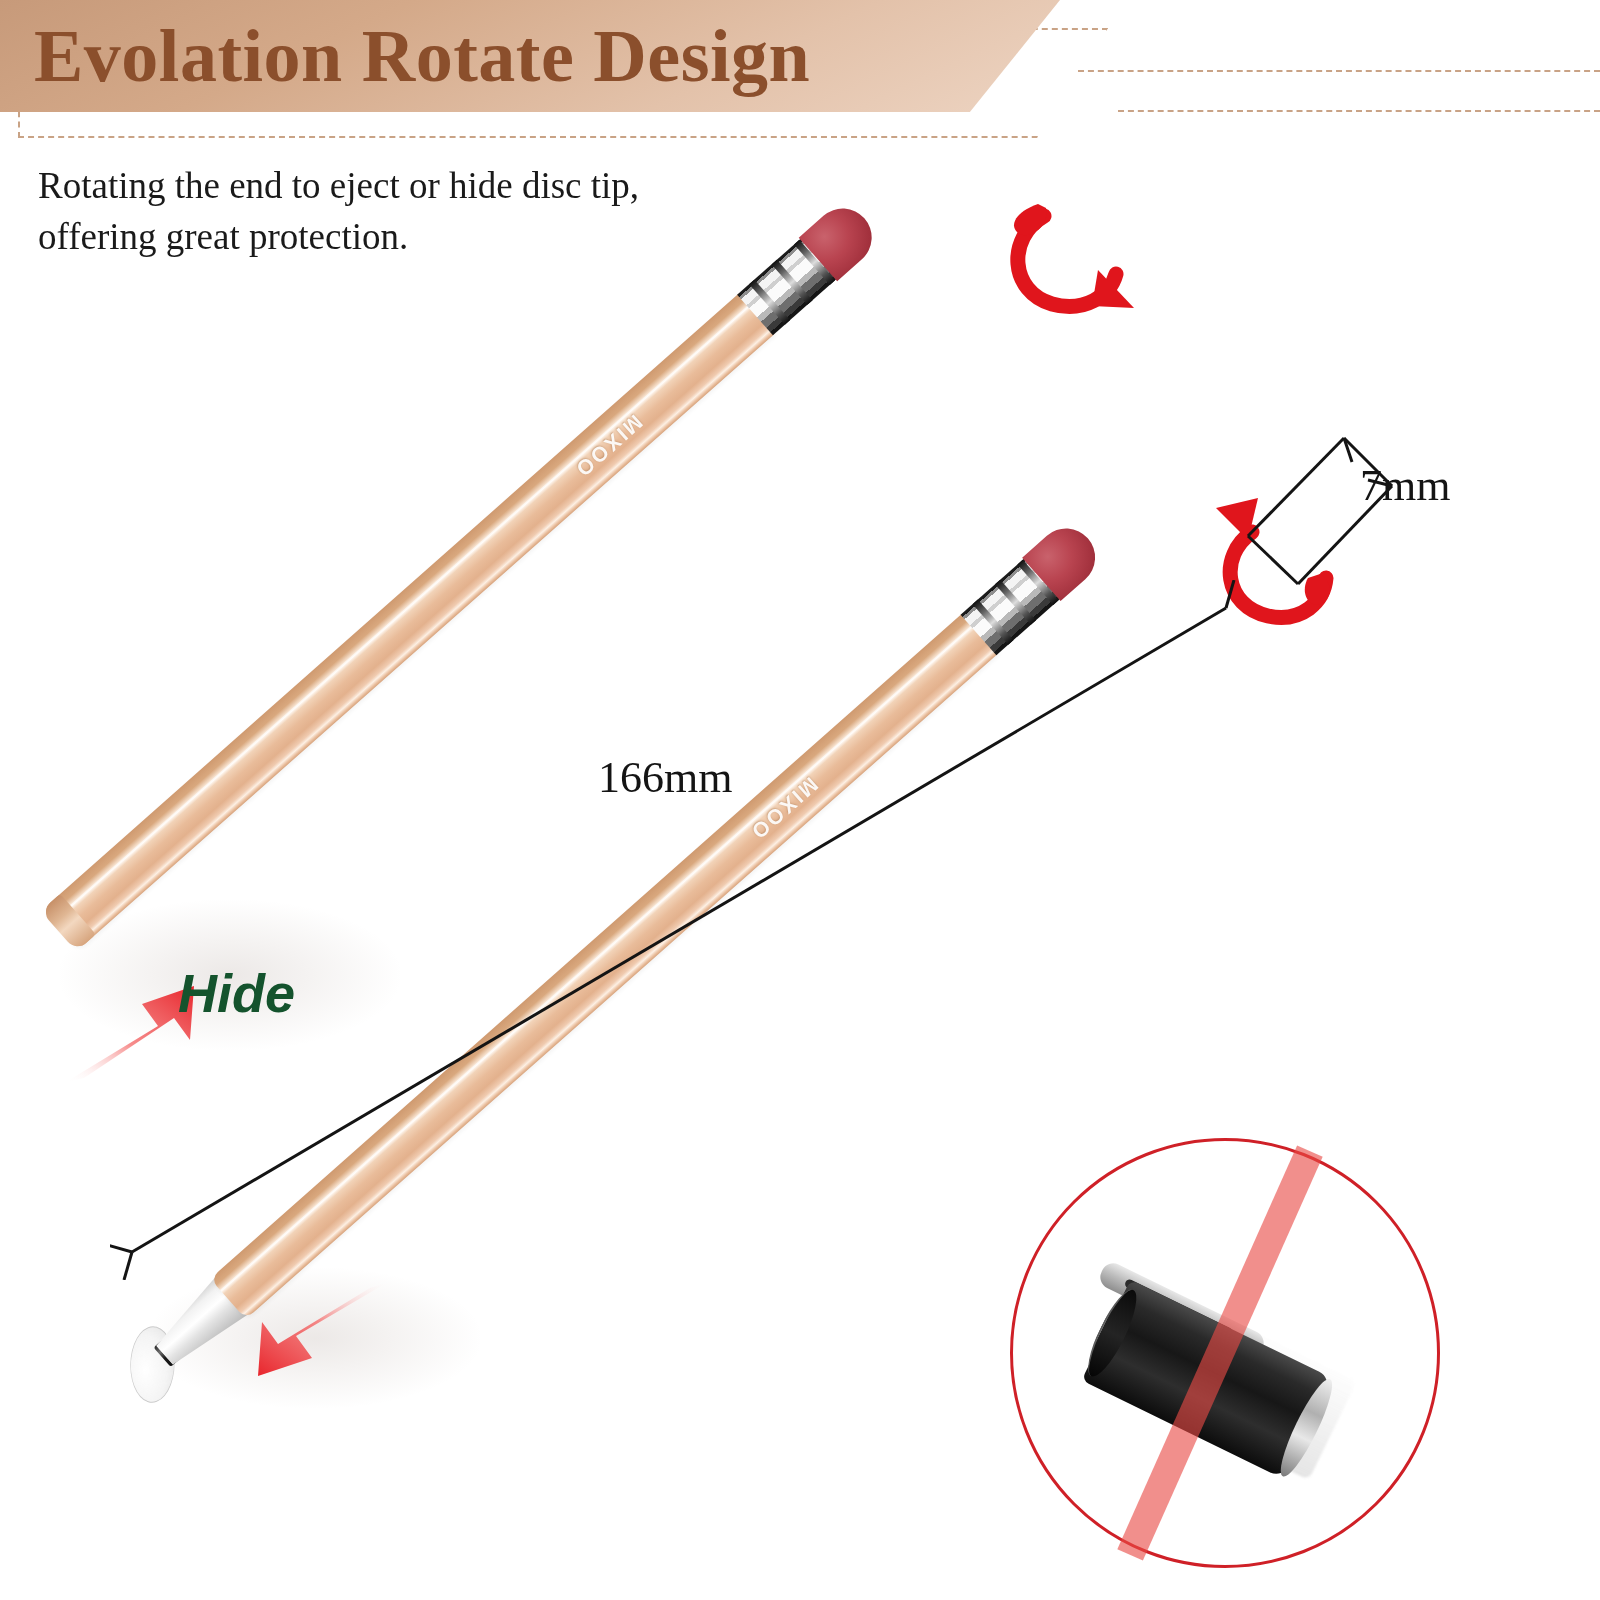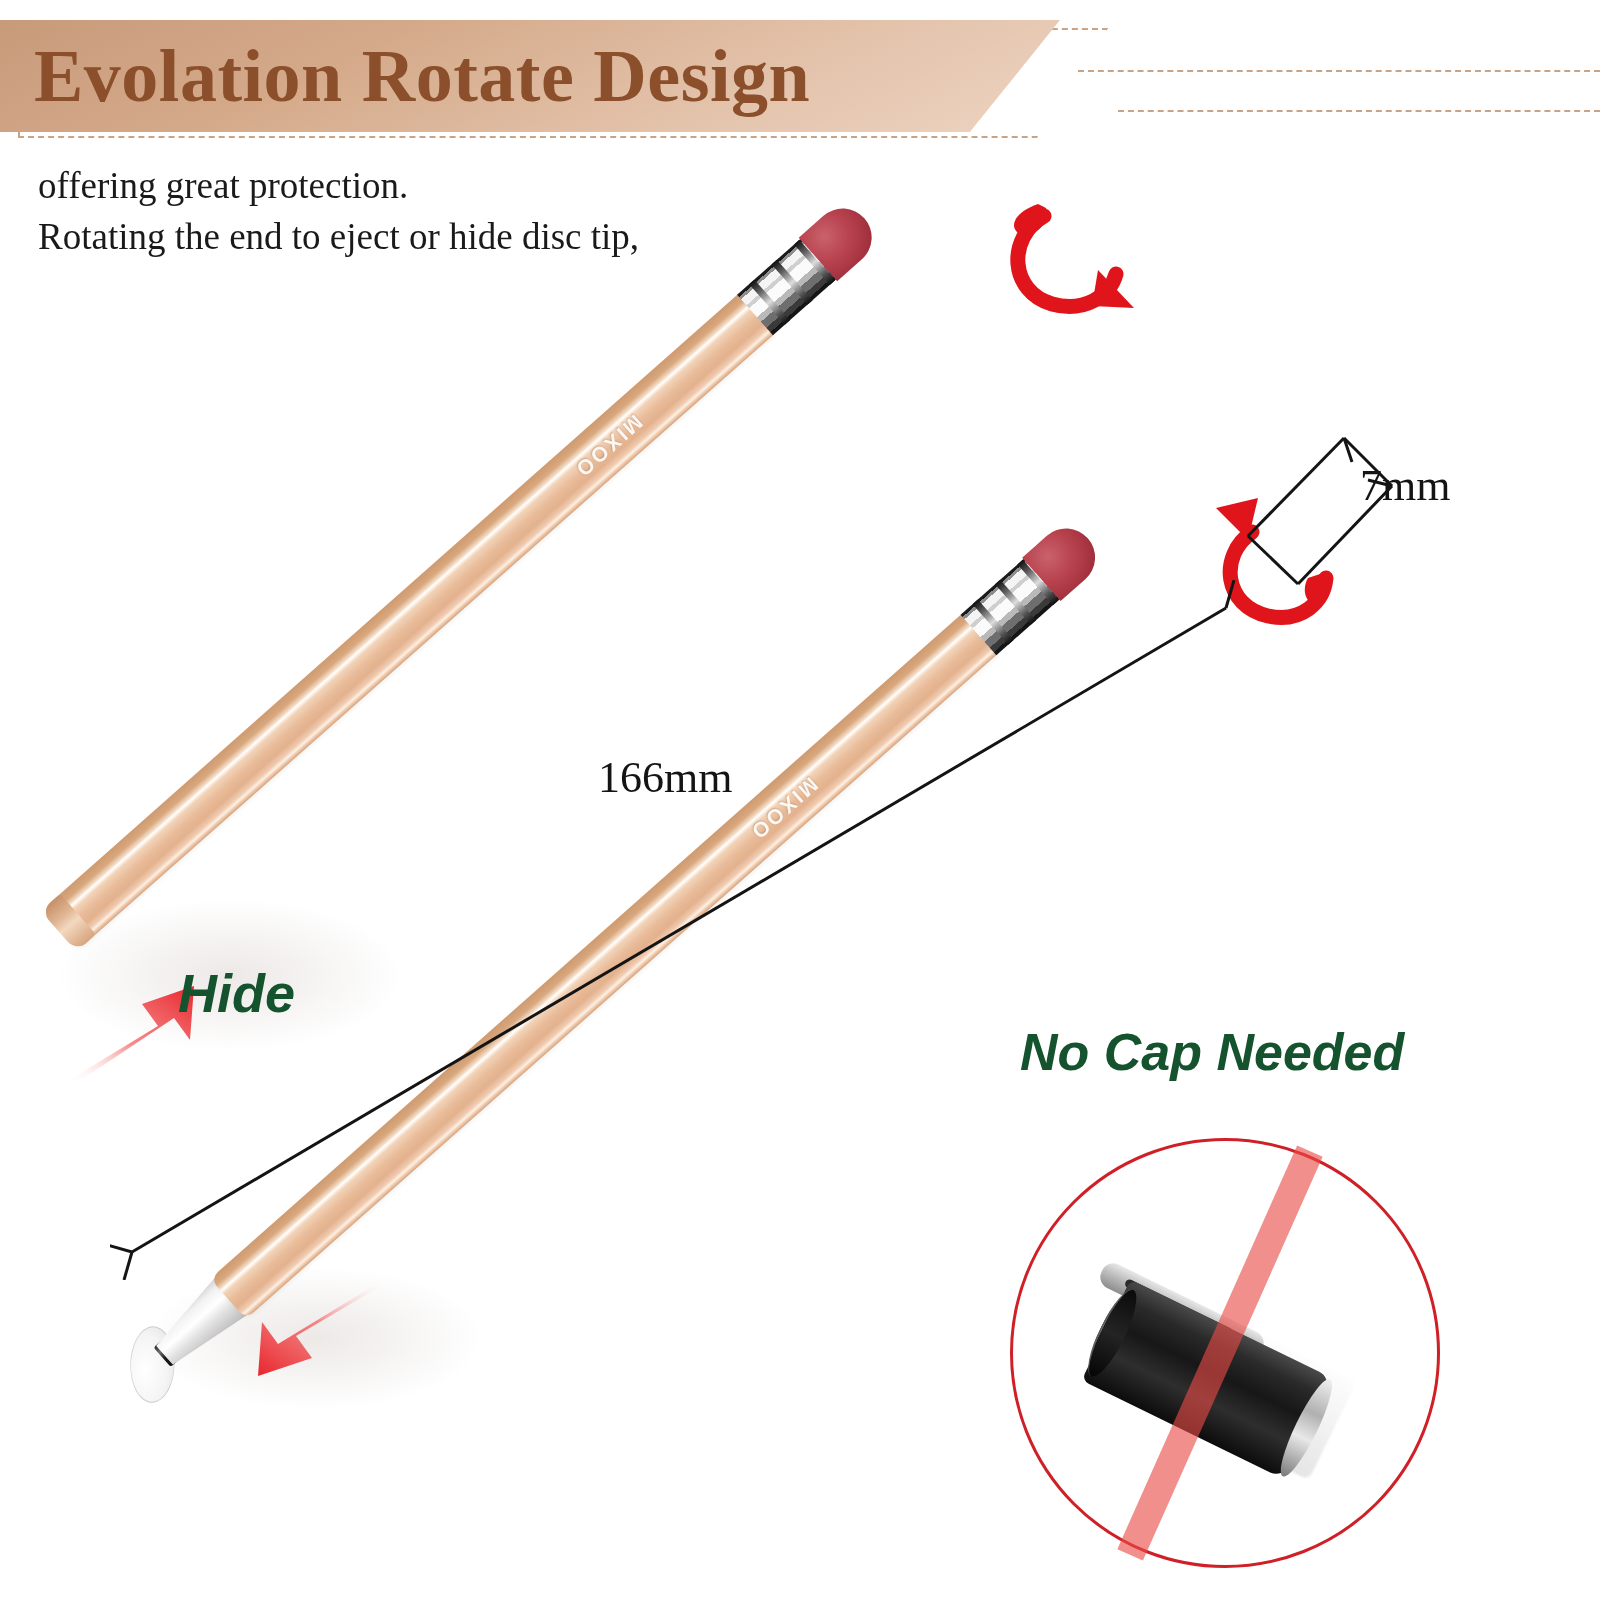--- a/index.html
+++ b/index.html
@@ -26,21 +26,21 @@
     width: 1090px;
     height: 110px;
     border: 2.5px dashed #c9a386;
     box-sizing: border-box;
     clip-path: polygon(0 0, 100% 0, 93.5% 100%, 0 100%);
     background: transparent;
   }
   .banner-solid {
     position: absolute;
     left: 0px;
-    top: 20px;
+    top: 0;
     width: 1060px;
     height: 112px;
     background: linear-gradient(155deg, #c79a7a 0%, #d4a989 32%, #e3c2aa 68%, #edd4c2 100%);
     clip-path: polygon(0 0, 100% 0, 91.5% 100%, 0 100%);
     display: flex;
     align-items: center;
   }
   .banner-title {
     margin-left: 34px;
     font-family: "Liberation Serif", serif;
@@ -311,22 +311,22 @@
   <div class="banner-dashed"></div>
 
   <div class="banner-solid">
     <div class="banner-title">Evolation Rotate Design</div>
   </div>
 
   <div class="dash-line dash-1"></div>
   <div class="dash-line dash-2"></div>
 
   <div class="subtitle">
+    <div>Rotating the end to eject or hide disc tip,</div>
     <div>offering great protection.</div>
-    <div>Rotating the end to eject or hide disc tip,</div>
   </div>
 
   <div class="soft-shadow" style="left:60px; top:900px; width:340px; height:150px;"></div>
 
   <div class="pen" style="left:60px; top:903px; width:1020px; height:54px; transform: rotate(-41.5deg); transform-origin: 0% 50%;">
 
     <div class="barrel" style="left:0px; width:932px;"></div>
     <div class="barrel-end"></div>
 
     <div class="collar" style="left:928px; width:92px;">
@@ -411,21 +411,20 @@
   <svg style="position:absolute; left:110px; top:580px;" width="1130" height="700" viewBox="0 0 1130 700">
     <g stroke="#141414" stroke-width="3" fill="none">
       <line x1="22" y1="672" x2="1116" y2="28"></line>
       <line x1="22" y1="672" x2="14" y2="700"></line>
       <line x1="22" y1="672" x2="-6" y2="664"></line>
       <line x1="1116" y1="28" x2="1124" y2="0"></line>
     </g>
   </svg>
   <div class="dim-text dim-166">166mm</div>
 
-  <div class="red-label lbl-nocap">No Cap Needed</div>
 
   <div class="nocap-wrap">
     <div class="nocap-circle"></div>
     <div class="cap-reflection"></div>
     <div class="cap-clip"></div>
     <div class="cap-body">
       <div class="cap-ring"></div>
       <div class="cap-open"></div>
     </div>
     <div class="nocap-slash"></div>

